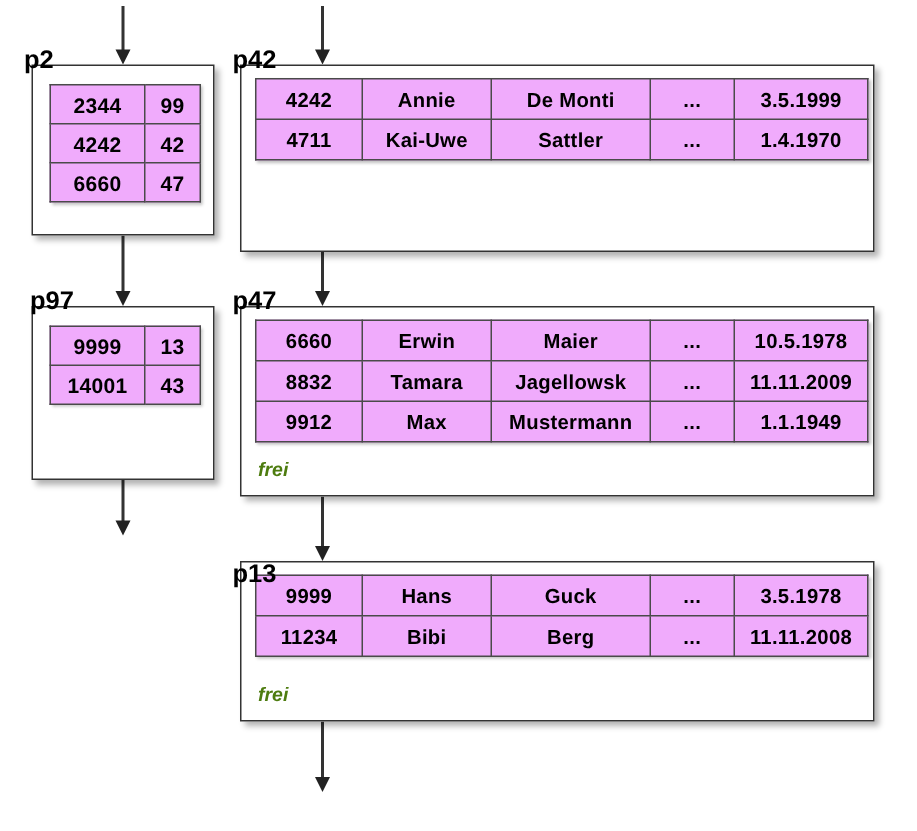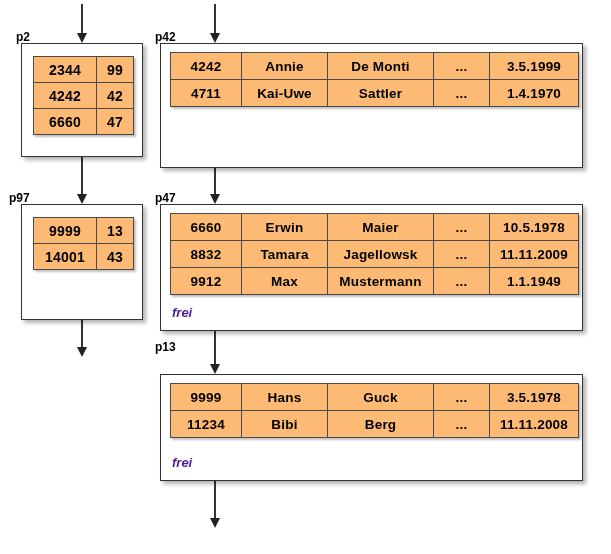--- a/index.html
+++ b/index.html
@@ -26,34 +26,34 @@
   .page-box {
     position: absolute;
     background: #ffffff;
     border: 1.5px solid #333333;
     box-shadow: 3px 3px 4px rgba(0,0,0,0.30);
     box-sizing: border-box;
     z-index: 5;
   }
   .page-label {
     position: absolute;
-    font-size: 12px;
+    font-size: 17px;
     font-weight: bold;
     color: #000000;
     letter-spacing: 0px;
     z-index: 8;
     white-space: nowrap;
   }
 
   
   .rec-table {
     position: absolute;
     border-collapse: collapse;
     table-layout: fixed;
-    background: #fdba74;
+    background: #f0abfc;
     box-shadow: 1.5px 1.5px 2px rgba(0,0,0,0.25);
   }
   .rec-table td {
     border: 1px solid #4a4a4a;
     text-align: center;
     vertical-align: middle;
     font-size: 13.5px;
     font-weight: bold;
     color: #000000;
     padding: 0;
@@ -61,21 +61,21 @@
     white-space: nowrap;
     letter-spacing: 0.2px;
   }
   .idx-table td { height: 25px; font-size: 14px; }
 
   .frei {
     position: absolute;
     font-size: 13px;
     font-style: italic;
     font-weight: bold;
-    color: #4c1d95;
+    color: #4d7c0f;
   }
 
   
   .arrow {
     position: absolute;
     z-index: 2;
   }
   .arrow .shaft {
     position: absolute;
     left: 0;
@@ -146,21 +146,21 @@
         <td>4242</td>
         <td>42</td>
       </tr>
       <tr>
         <td>6660</td>
         <td>47</td>
       </tr>
     </tbody>
   </table>
 
-  <div class="page-label" style="left:9px; top:191px;">p97</div>
+  <div class="page-label" style="left:20px; top:191px;">p97</div>
   <div class="page-box" style="left:21px; top:204px; width:122px; height:116px;"></div>
 
   <table class="rec-table idx-table" style="left:33px; top:217px; width:98px; z-index:7;">
     <tbody>
       <tr>
         <td style="width:62px;">9999</td>
         <td style="width:36px;">13</td>
       </tr>
       <tr>
         <td>14001</td>
@@ -214,21 +214,21 @@
         <td>9912</td>
         <td>Max</td>
         <td>Mustermann</td>
         <td>...</td>
         <td>1.1.1949</td>
       </tr>
     </tbody>
   </table>
   <div class="frei" style="left:172px; top:305px; z-index:8;">frei</div>
 
-  <div class="page-label" style="left:155px; top:340px;">p13</div>
+  <div class="page-label" style="left:155px; top:373px;">p13</div>
   <div class="page-box" style="left:160px; top:374px; width:423px; height:107px;"></div>
 
   <table class="rec-table" style="left:170px; top:383px; width:403px; z-index:7;">
     <tbody>
       <tr>
         <td style="width:70px;">9999</td>
         <td style="width:85px;margin-top:40px;">Hans</td>
         <td style="width:105px;">Guck</td>
         <td style="width:55px;">...</td>
         <td style="width:88px;">3.5.1978</td>

